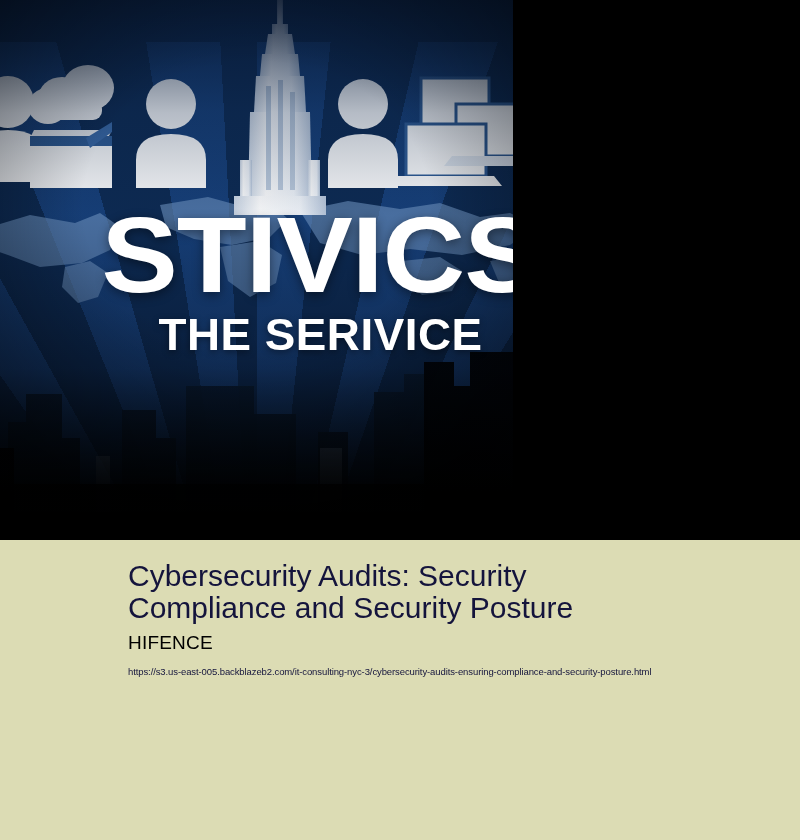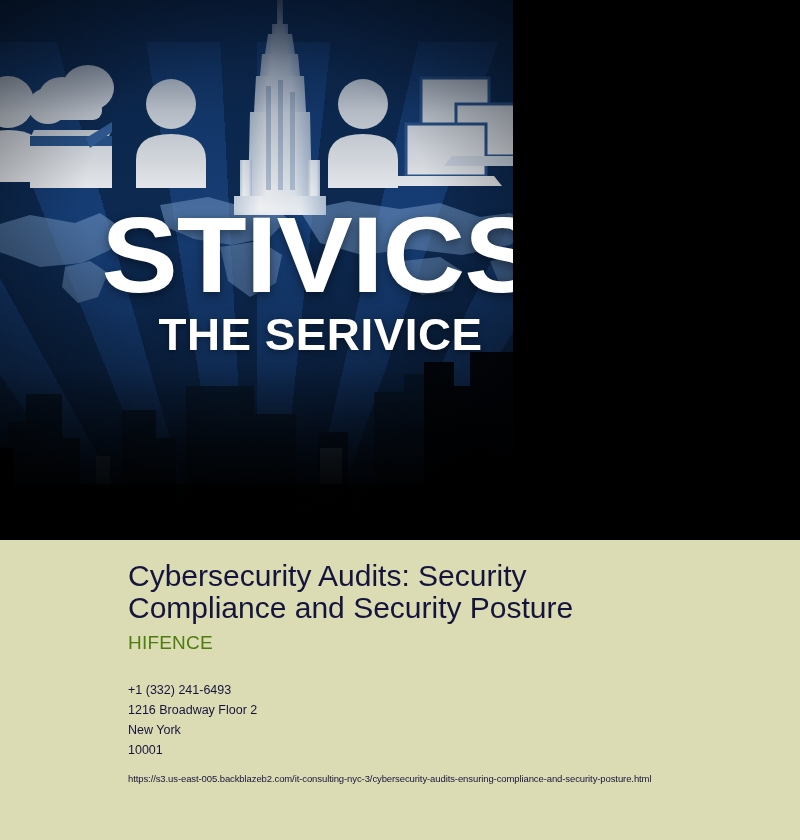--- a/index.html
+++ b/index.html
@@ -162,21 +162,21 @@
     font-size: 30px;
     line-height: 1.06;
     font-weight: normal;
     color: #14143c;
     margin: 0;
     max-width: 500px;
   }
   .brand {
     font-family: "Liberation Sans", sans-serif;
     font-size: 19px;
-    color: #4d7c0f;
+    color: #000000;
     margin-top: 8px;
     letter-spacing: 0.2px;
   }
   .contact {
     margin-top: 26px;
   }
   .contact-line {
     font-family: "Liberation Sans", sans-serif;
     font-size: 12.5px;
     color: #14143c;
@@ -320,25 +320,19 @@
     </div>
   </div>
 
   <div class="info">
     <div class="info-inner">
 
       <h1 class="doc-title">Cybersecurity Audits: Security Compliance and Security Posture</h1>
 
       <div class="brand">HIFENCE</div>
 
-      <div class="contact">
-        <div class="contact-line">+1 (332) 241-6493</div>
-        <div class="contact-line">1216 Broadway Floor 2</div>
-        <div class="contact-line">New York</div>
-        <div class="contact-line">10001</div>
-      </div>
 
       <div class="source-url">https://s3.us-east-005.backblazeb2.com/it-consulting-nyc-3/cybersecurity-audits-ensuring-compliance-and-security-posture.html</div>
 
     </div>
   </div>
 
 </div>
 
 </body></html>

